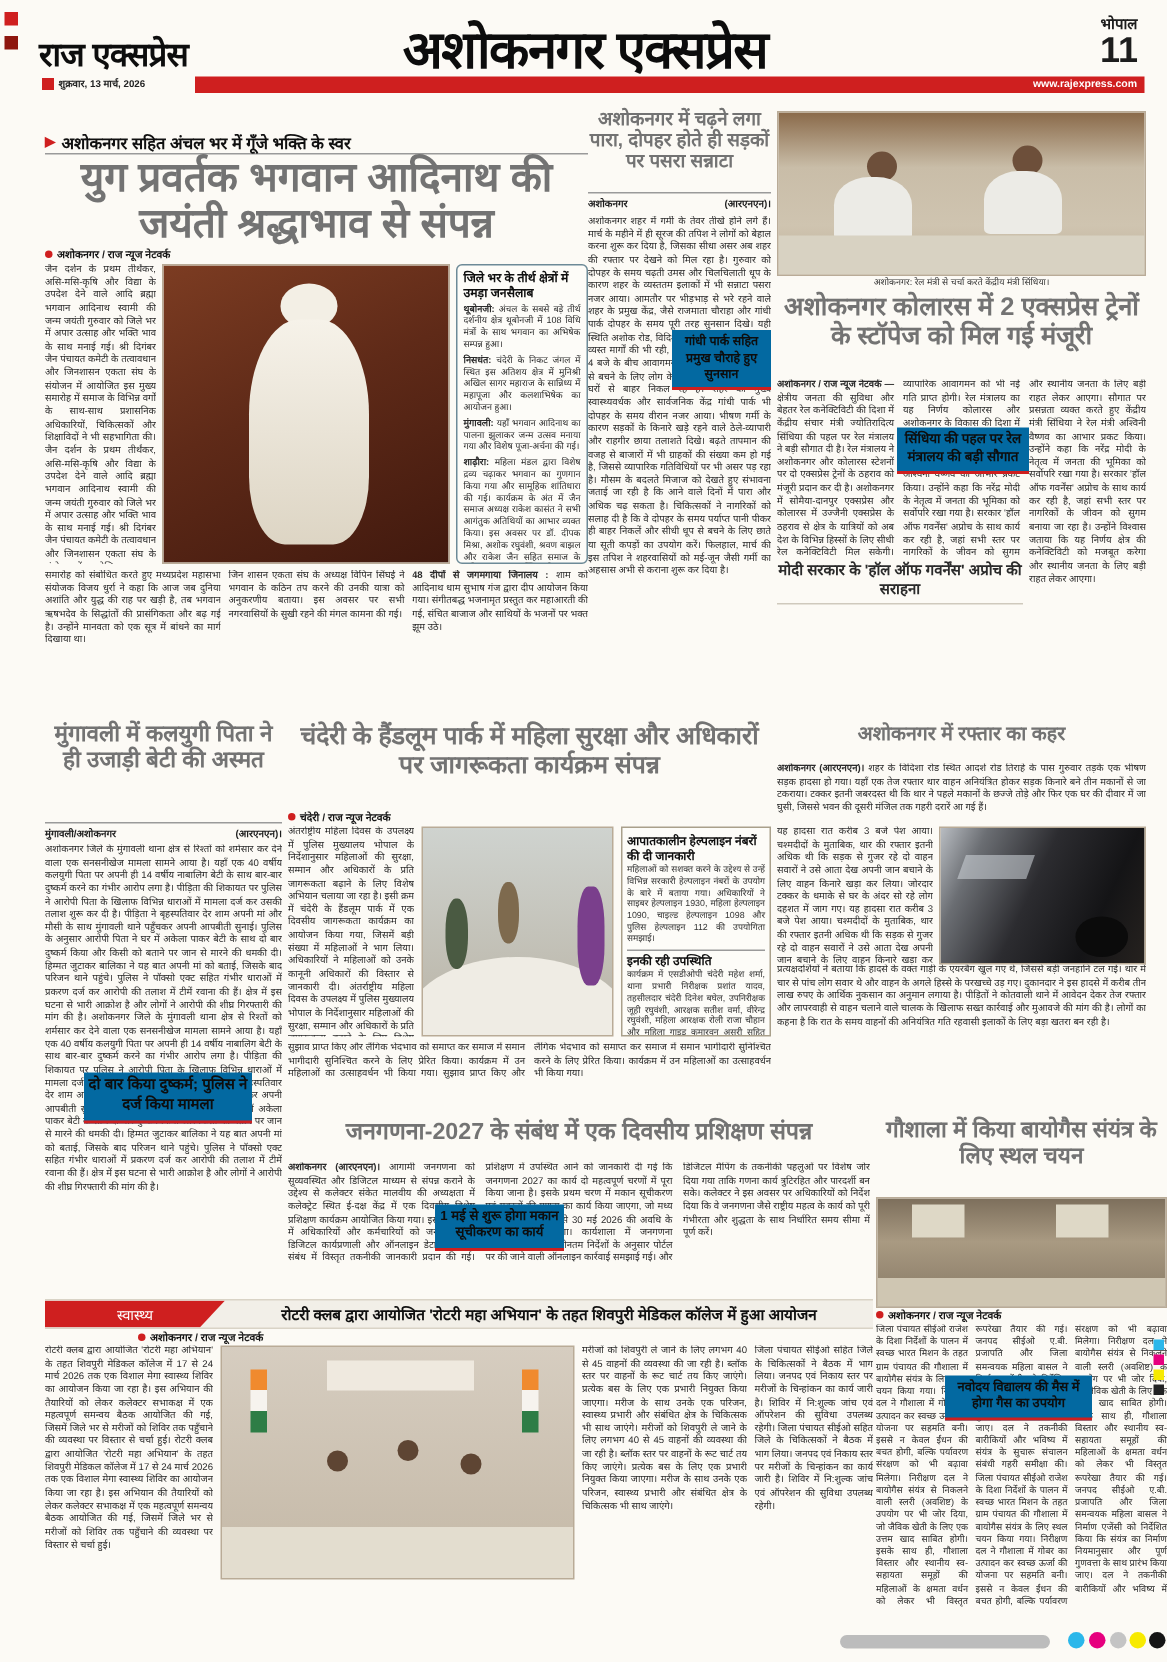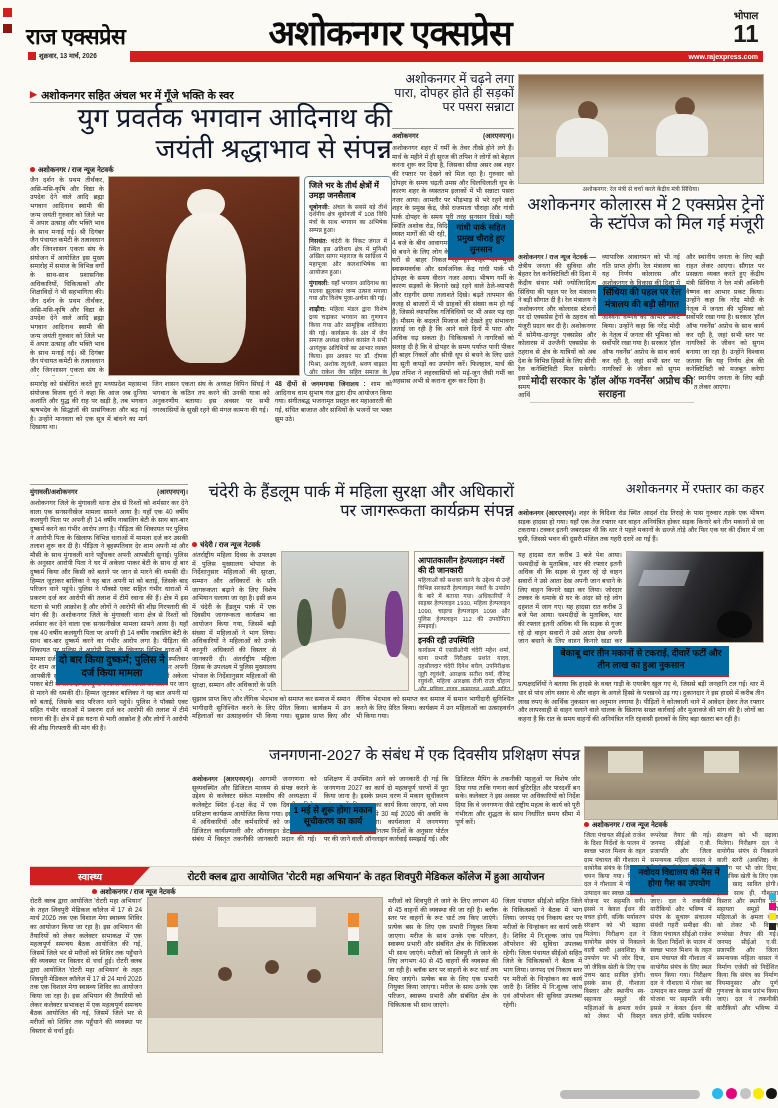--- a/index.html
+++ b/index.html
@@ -1,20 +1,20 @@
 <!DOCTYPE html>
 <html><head>
 <meta charset="utf-8">
 <style>
   *{margin:0;padding:0;box-sizing:border-box}
   html,body{background:#e9e7e2}
   body{font-family:"Liberation Sans",sans-serif}
   #paper{position:relative;width:778px;height:1108px;margin:0 auto;background:#fcfaf5;color:#1d1d1d;overflow:hidden}
   .abs{position:absolute}.rel{position:relative}
-  .hl{font-weight:400;text-align:right;color:#0f172a;line-height:1.13;font-family:"Liberation Sans",sans-serif}
+  .hl{font-weight:700;text-align:center;color:#737373;line-height:1.13;font-family:"Liberation Sans",sans-serif}
   .body{font-size:6.4px;line-height:1.35;text-align:justify;color:#2b2b2b;overflow:hidden}
   .byl{display:flex;align-items:center;gap:3px;font-size:7px;font-weight:700;color:#151515}
   .reddot{width:5px;height:5px;border-radius:50%;background:#cf1f1f;display:inline-block;flex:0 0 auto}
   .pq{font-weight:800;text-align:center;color:#0d0d0d;background:#0369a1;border-bottom:2.5px solid #cf1f1f;padding:2px 2px 4px;line-height:1.3}
   .photo{position:relative;overflow:hidden;border:1px solid #b9ab97}
   .rule{border:0;border-top:1px solid #9a9a9a;margin:2px 0}
   
   .reg1{left:3px;top:8px;width:9px;height:9px;background:#cf1f1f}
   .reg2{left:3px;top:24px;width:9px;height:9px;background:#8e160e}
   .brand{left:26px;top:20px;font-size:22px;font-weight:800;color:#0d0d0d;letter-spacing:-.5px}
@@ -50,21 +50,21 @@
   
   .sec-railway{left:518px;top:74px;width:246px;height:406px}
   .ph-meeting{height:110px;background:linear-gradient(180deg,#8a6a4a 0%,#c9bda8 34%,#cfc4b0 70%,#bdae95 100%)}
   .fig-head{position:absolute;width:20px;height:20px;border-radius:50%;background:#6d4f3a}
   .fig-torso{position:absolute;width:52px;height:42px;border-radius:45% 45% 8% 8%;background:#ecebe6}
   .desk{position:absolute;left:0;bottom:0;width:100%;height:24%;background:#d8d2c2}
   .cap{font-size:6px;color:#333;text-align:center;height:11px;line-height:11px}
   .rw-hl{font-size:17px;height:56px}
   .rw-body{height:212px;column-count:3;column-gap:6px;margin-top:2px}
   .rw-pq{position:absolute;left:80px;top:32px;width:88px;font-size:9px}
-  .rw-sub{position:absolute;left:12px;top:120px;width:164px;font-size:10px;font-weight:800;text-align:center;background:#fcfaf5;padding:2px 0;line-height:1.25;border-bottom:1px solid #cfc9bd}
+  .rw-sub{position:absolute;left:0;top:120px;width:164px;font-size:10px;font-weight:800;text-align:center;background:#fcfaf5;padding:2px 0;line-height:1.25;border-bottom:1px solid #cfc9bd}
   
   .sec-crime{left:30px;top:482px;width:158px;height:386px}
   .cr-hl{font-size:15px;height:64px}
   .cr-body{height:296px;margin-top:1px}
   .cr-pq{position:absolute;left:26px;top:152px;width:112px;font-size:10px}
   
   .sec-handloom{left:192px;top:482px;width:322px;height:262px}
   .hd-hl{font-size:16.5px;height:58px}
   .hd-row{display:flex;gap:5px;height:140px;margin-top:2px}
   .hd-c1{width:84px}
@@ -97,21 +97,21 @@
   .sec-biogas{left:584px;top:746px;width:194px;height:340px}
   .bg-hl{font-size:15px;height:52px}
   .ph-biogas{height:74px;background:linear-gradient(#7d6f5c,#a99a82 40%,#857763)}
   .win{position:absolute;top:6%;width:18%;height:30%;background:#ded8c6}
   .bg-table{position:absolute;left:0;bottom:0;width:100%;height:26%;background:#cfc6b2}
   .bg-body{height:190px;column-count:3;column-gap:5px;margin-top:2px;font-size:6.1px}
   .bg-pq{position:absolute;left:46px;top:34px;width:98px;font-size:8.6px}
   
   .sec-health{left:30px;top:866px;width:552px;height:238px}
   .strap{display:flex;height:20px;border-top:1px solid #d9d3c6;border-bottom:1px solid #d9d3c6;background:#f2efe8}
-  .strap-label{width:120px;background:#cf1f1f;color:#fff;font-size:9.5px;font-weight:700;display:flex;align-items:center;justify-content:center;clip-path:polygon(0 0,100% 0,86% 100%,0 100%)}
+  .strap-label{width:120px;background:#cf1f1f;color:#fff;font-size:9.5px;font-weight:400;display:flex;align-items:center;justify-content:center;clip-path:polygon(0 0,100% 0,86% 100%,0 100%)}
   .strap-text{flex:1;font-size:10.2px;font-weight:800;display:flex;align-items:center;justify-content:center;color:#101010}
   .he-hl{font-size:25px;height:40px;margin-top:2px}
   .he-byl{padding-left:62px;height:11px}
   .he-row{display:flex;gap:5px;height:156px}
   .he-c1{width:112px}.he-c2{width:110px}.he-c3{flex:1}
   .ph-health{width:236px;background:linear-gradient(#d6cdc0,#c4b8a6)}
   .flag{position:absolute;top:10%;width:11px;height:42px;background:linear-gradient(180deg,#f08a2e 0 33%,#f6f3ee 33% 66%,#2e7d46 66% 100%)}
   .fl-l{left:8%}.fl-r{right:10%}
   .he-banner{position:absolute;left:30%;top:6%;width:42%;height:13%;background:#efe9df}
   .he-table{position:absolute;left:0;bottom:0;width:100%;height:22%;background:#e3ddcf}
@@ -200,20 +200,21 @@
       <b>अशोकनगर / राज न्यूज नेटवर्क — </b>
       <span>क्षेत्रीय जनता की सुविधा और बेहतर रेल कनेक्टिविटी की दिशा में केंद्रीय संचार मंत्री ज्योतिरादित्य सिंधिया की पहल पर रेल मंत्रालय ने बड़ी सौगात दी है। रेल मंत्रालय ने अशोकनगर और कोलारस स्टेशनों पर दो एक्सप्रेस ट्रेनों के ठहराव को मंजूरी प्रदान कर दी है।</span>
       <span>अशोकनगर में सोमैया-दानपुर एक्सप्रेस और कोलारस में उज्जैनी एक्सप्रेस के ठहराव से क्षेत्र के यात्रियों को अब देश के विभिन्न हिस्सों के लिए सीधी रेल कनेक्टिविटी मिल सकेगी। इससे न केवल दैनिक यात्रियों का समय बचेगा, बल्कि क्षेत्र की आर्थिक गतिविधियों और व्यापारिक आवागमन को भी नई गति प्राप्त होगी। रेल मंत्रालय का यह निर्णय कोलारस और अशोकनगर के विकास की दिशा में एक अहम कड़ी माना जा रहा है।</span>
       <span>सौगात पर प्रसन्नता व्यक्त करते हुए केंद्रीय मंत्री सिंधिया ने रेल मंत्री अश्विनी वैष्णव का आभार प्रकट किया। उन्होंने कहा कि नरेंद्र मोदी के नेतृत्व में जनता की भूमिका को सर्वोपरि रखा गया है। सरकार 'हॉल ऑफ गवर्नेंस' अप्रोच के साथ कार्य कर रही है, जहां सभी स्तर पर नागरिकों के जीवन को सुगम बनाया जा रहा है। उन्होंने विश्वास जताया कि यह निर्णय क्षेत्र की कनेक्टिविटी को मजबूत करेगा और स्थानीय जनता के लिए बड़ी राहत लेकर आएगा। सौगात पर प्रसन्नता व्यक्त करते हुए केंद्रीय मंत्री सिंधिया ने रेल मंत्री अश्विनी वैष्णव का आभार प्रकट किया। उन्होंने कहा कि नरेंद्र मोदी के नेतृत्व में जनता की भूमिका को सर्वोपरि रखा गया है। सरकार 'हॉल ऑफ गवर्नेंस' अप्रोच के साथ कार्य कर रही है, जहां सभी स्तर पर नागरिकों के जीवन को सुगम बनाया जा रहा है। उन्होंने विश्वास जताया कि यह निर्णय क्षेत्र की कनेक्टिविटी को मजबूत करेगा और स्थानीय जनता के लिए बड़ी राहत लेकर आएगा।</span>
       <div class="pq rw-pq">सिंधिया की पहल पर रेल मंत्रालय की बड़ी सौगात</div>
       <div class="rw-sub">मोदी सरकार के 'हॉल ऑफ गवर्नेंस' अप्रोच की सराहना</div>
     </div>
   </section>
 
   <section class="abs sec-crime">
+    <h2 class="hl cr-hl">मुंगावली में कलयुगी पिता ने ही उजाड़ी बेटी की अस्मत</h2>
     <hr class="rule">
     <div class="byl-split">
       <span>मुंगावली/अशोकनगर</span>
       <span>(आरएनएन)।</span>
     </div>
     <div class="body rel cr-body">
       <span>अशोकनगर जिले के मुंगावली थाना क्षेत्र से रिश्तों को शर्मसार कर देने वाला एक सनसनीखेज मामला सामने आया है। यहाँ एक 40 वर्षीय कलयुगी पिता पर अपनी ही 14 वर्षीय नाबालिग बेटी के साथ बार-बार दुष्कर्म करने का गंभीर आरोप लगा है। पीड़िता की शिकायत पर पुलिस ने आरोपी पिता के खिलाफ विभिन्न धाराओं में मामला दर्ज कर उसकी तलाश शुरू कर दी है। पीड़िता ने बृहस्पतिवार देर शाम अपनी मां और मौसी के साथ मुंगावली थाने पहुँचकर अपनी आपबीती सुनाई। पुलिस के अनुसार आरोपी पिता ने घर में अकेला पाकर बेटी के साथ दो बार दुष्कर्म किया और किसी को बताने पर जान से मारने की धमकी दी। हिम्मत जुटाकर बालिका ने यह बात अपनी मां को बताई, जिसके बाद परिजन थाने पहुंचे। पुलिस ने पॉक्सो एक्ट सहित गंभीर धाराओं में प्रकरण दर्ज कर आरोपी की तलाश में टीमें रवाना की हैं। क्षेत्र में इस घटना से भारी आक्रोश है और लोगों ने आरोपी की शीघ्र गिरफ्तारी की मांग की है। अशोकनगर जिले के मुंगावली थाना क्षेत्र से रिश्तों को शर्मसार कर देने वाला एक सनसनीखेज मामला सामने आया है। यहाँ एक 40 वर्षीय कलयुगी पिता पर अपनी ही 14 वर्षीय नाबालिग बेटी के साथ बार-बार दुष्कर्म करने का गंभीर आरोप लगा है। पीड़िता की शिकायत पर पुलिस ने आरोपी पिता के खिलाफ विभिन्न धाराओं में मामला दर्ज कर उसकी तलाश शुरू कर दी है। पीड़िता ने बृहस्पतिवार देर शाम अपनी मां और मौसी के साथ मुंगावली थाने पहुँचकर अपनी आपबीती सुनाई। पुलिस के अनुसार आरोपी पिता ने घर में अकेला पाकर बेटी के साथ दो बार दुष्कर्म किया और किसी को बताने पर जान से मारने की धमकी दी। हिम्मत जुटाकर बालिका ने यह बात अपनी मां को बताई, जिसके बाद परिजन थाने पहुंचे। पुलिस ने पॉक्सो एक्ट सहित गंभीर धाराओं में प्रकरण दर्ज कर आरोपी की तलाश में टीमें रवाना की हैं। क्षेत्र में इस घटना से भारी आक्रोश है और लोगों ने आरोपी की शीघ्र गिरफ्तारी की मांग की है।</span>
       <div class="pq cr-pq">दो बार किया दुष्कर्म; पुलिस ने दर्ज किया मामला</div>
     </div>
   </section>
@@ -246,36 +247,36 @@
   <section class="abs sec-accident">
     <h2 class="hl ac-hl">अशोकनगर में रफ्तार का कहर</h2>
     <div class="body ac-b1"><b>अशोकनगर (आरएनएन)। </b><span>शहर के विदिशा रोड स्थित आदर्श रोड तिराहे के पास गुरुवार तड़के एक भीषण सड़क हादसा हो गया। यहाँ एक तेज रफ्तार थार वाहन अनियंत्रित होकर सड़क किनारे बने तीन मकानों से जा टकराया। टक्कर इतनी जबरदस्त थी कि थार ने पहले मकानों के छज्जे तोड़े और फिर एक घर की दीवार में जा घुसी, जिससे भवन की दूसरी मंजिल तक गहरी दरारें आ गई हैं।</span></div>
     <div class="ac-row">
       <div class="body ac-c1">यह हादसा रात करीब 3 बजे पेश आया। चश्मदीदों के मुताबिक, थार की रफ्तार इतनी अधिक थी कि सड़क से गुजर रहे दो वाहन सवारों ने उसे आता देख अपनी जान बचाने के लिए वाहन किनारे खड़ा कर लिया। जोरदार टक्कर के धमाके से घर के अंदर सो रहे लोग दहशत में जाग गए। यह हादसा रात करीब 3 बजे पेश आया। चश्मदीदों के मुताबिक, थार की रफ्तार इतनी अधिक थी कि सड़क से गुजर रहे दो वाहन सवारों ने उसे आता देख अपनी जान बचाने के लिए वाहन किनारे खड़ा कर लिया। जोरदार टक्कर के धमाके से घर के अंदर सो रहे लोग दहशत में जाग गए।</div>
       <div class="photo ph-crash">
         <div class="shard"></div>
         <div class="wheel"></div>
       </div>
     </div>
-    <div class="pq ac-pq">बेकाबू थार तीन मकानों से टकराई, दीवारें फटीं और तीन लाख का हुआ नुकसान</div>
     <div class="body ac-b3">प्रत्यक्षदर्शियों ने बताया कि हादसे के वक्त गाड़ी के एयरबैग खुल गए थे, जिससे बड़ी जनहानि टल गई। थार में चार से पांच लोग सवार थे और वाहन के अगले हिस्से के परखच्चे उड़ गए। दुकानदार ने इस हादसे में करीब तीन लाख रुपए के आर्थिक नुकसान का अनुमान लगाया है। पीड़ितों ने कोतवाली थाने में आवेदन देकर तेज रफ्तार और लापरवाही से वाहन चलाने वाले चालक के खिलाफ सख्त कार्रवाई और मुआवजे की मांग की है। लोगों का कहना है कि रात के समय वाहनों की अनियंत्रित गति रहवासी इलाकों के लिए बड़ा खतरा बन रही है।</div>
   </section>
 
   <section class="abs sec-census">
     <h2 class="hl cs-hl">जनगणना-2027 के संबंध में एक दिवसीय प्रशिक्षण संपन्न</h2>
     <div class="body rel cs-body">
       <b>अशोकनगर (आरएनएन)। </b>
       <span>आगामी जनगणना को सुव्यवस्थित और डिजिटल माध्यम से संपन्न कराने के उद्देश्य से कलेक्टर संकेत मालवीय की अध्यक्षता में कलेक्ट्रेट स्थित ई-दक्ष केंद्र में एक दिवसीय विशेष प्रशिक्षण कार्यक्रम आयोजित किया गया। इस कार्यशाला में अधिकारियों और कर्मचारियों को जनगणना की डिजिटल कार्यप्रणाली और ऑनलाइन डेटा प्रविष्टि के संबंध में विस्तृत तकनीकी जानकारी प्रदान की गई।</span>
       <span>प्रशिक्षण में उपस्थित आने को जानकारी दी गई कि जनगणना 2027 का कार्य दो महत्वपूर्ण चरणों में पूरा किया जाना है। इसके प्रथम चरण में मकान सूचीकरण एवं मकानों की गणना का कार्य किया जाएगा, जो मध्य प्रदेश राज्य में 1 मई से 30 मई 2026 की अवधि के दौरान संचालित होगा। कार्यशाला में जनगणना निदेशालय से प्राप्त नवीनतम निर्देशों के अनुसार पोर्टल पर की जाने वाली ऑनलाइन कार्रवाई समझाई गई।</span>
       <span>और डिजिटल मैपिंग के तकनीकी पहलुओं पर विशेष जोर दिया गया ताकि गणना कार्य त्रुटिरहित और पारदर्शी बन सके। कलेक्टर ने इस अवसर पर अधिकारियों को निर्देश दिया कि वे जनगणना जैसे राष्ट्रीय महत्व के कार्य को पूरी गंभीरता और शुद्धता के साथ निर्धारित समय सीमा में पूर्ण करें।</span>
       <div class="pq cs-pq">1 मई से शुरू होगा मकान सूचीकरण का कार्य</div>
     </div>
   </section>
 
   <section class="abs sec-biogas">
+    <h2 class="hl bg-hl">गौशाला में किया बायोगैस संयंत्र के लिए स्थल चयन</h2>
     <div class="photo ph-biogas">
       <div class="win" style="left:12%"></div>
       <div class="win" style="left:62%"></div>
       <div class="bg-table"></div>
     </div>
     <div class="byl">
       <span class="reddot"></span>
       <span>अशोकनगर / राज न्यूज नेटवर्क</span>
     </div>
     <div class="body rel bg-body">

